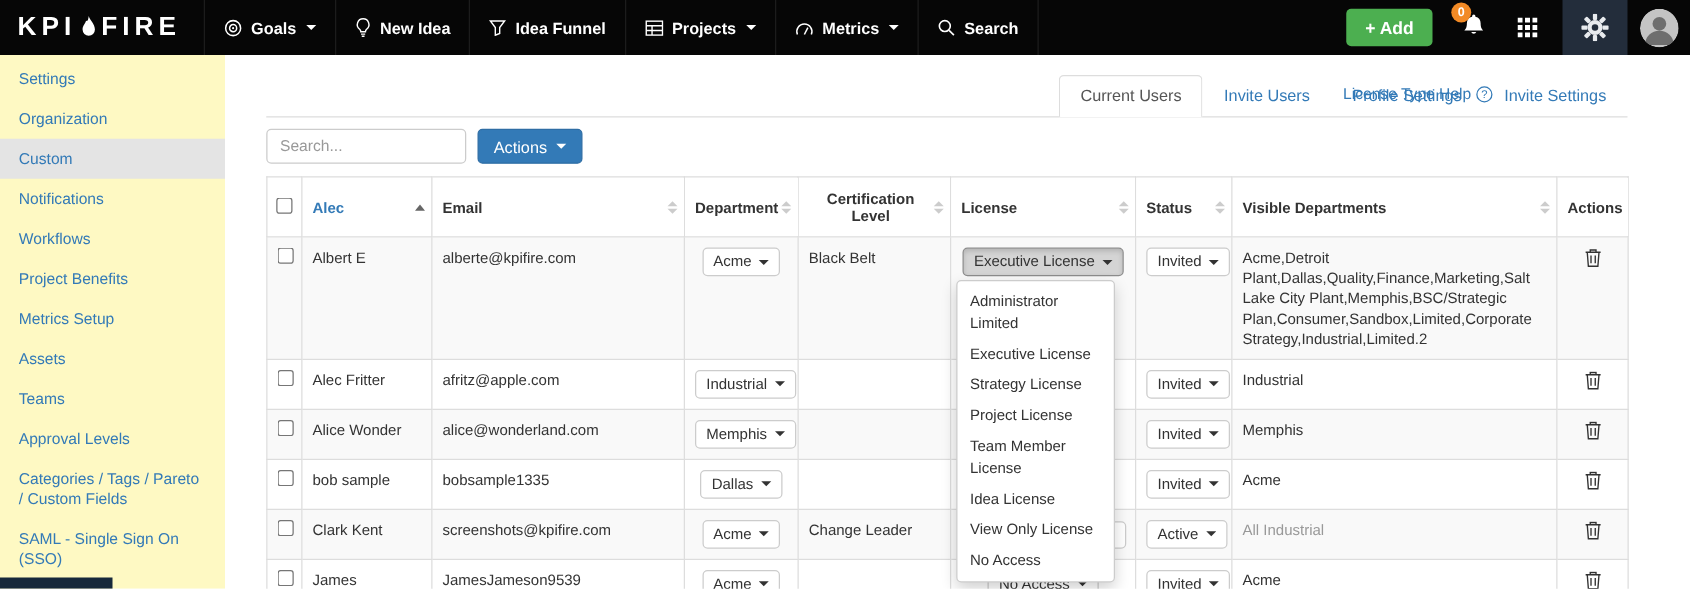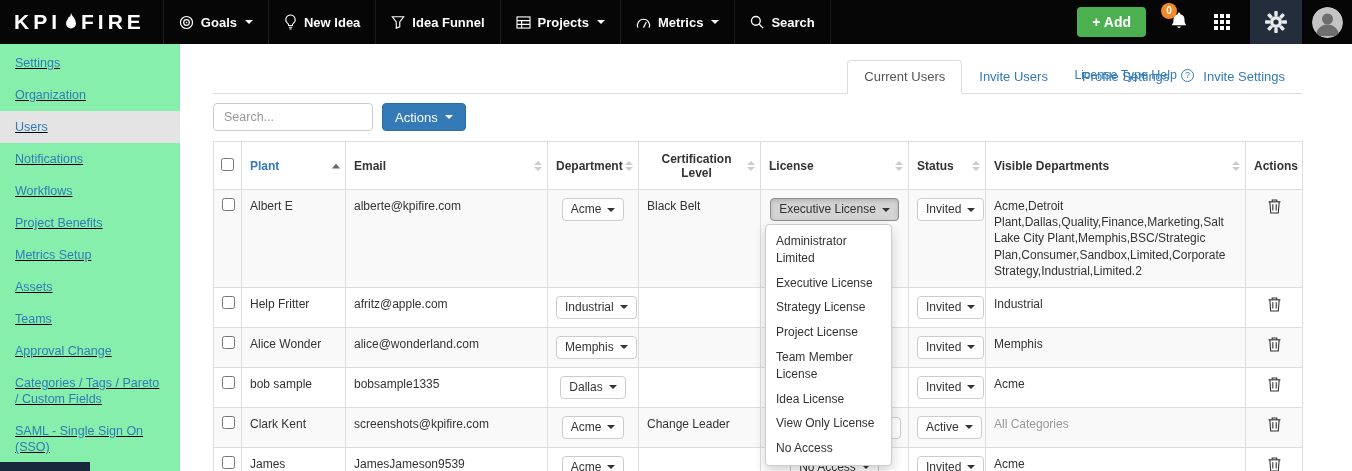--- a/index.html
+++ b/index.html
@@ -26,21 +26,21 @@
            background:#f28a25; color:#fff; font-size:10px; font-weight:bold;
            display:flex; align-items:center; justify-content:center; }
   .grid-wrap { margin-right:20px; cursor:pointer; display:flex; align-items:center; }
   .gear-box { width:52px; height:44px; background:#232d3b; display:flex;
               align-items:center; justify-content:center; cursor:pointer; }
   .avatar { width:31px; height:31px; border-radius:50%; overflow:hidden; margin:0 9px 0 10px;
             cursor:pointer; flex:none; }
 
   
   .sidebar { position:absolute; top:44px; left:0; width:180px; height:427px;
-             background:#86efac; padding-top:3px;text-decoration:underline; }
+             background:#fef9c3; padding-top:3px; }
   .side-item { padding:8px 15px; font-size:12.5px; line-height:16px; color:#337ab7; cursor:pointer; }
   .side-item.active { background:#e4e4e4; }
   .side-footer { position:absolute; left:0; bottom:0; width:90px; height:9px; background:#17293b; }
 
   
   .main { position:absolute; top:44px; left:180px; width:1172px; height:427px;
           background:#fff; padding:16px 0 0 33px; }
 
   .tabs-row { position:relative; width:1089px; display:flex; border-bottom:1px solid #ddd;justify-content:flex-end; }
   .tab { padding:8px 16px; font-size:13px; color:#337ab7; cursor:pointer;
@@ -209,28 +209,28 @@
         <circle cx="15.5" cy="12" r="5.5" fill="#6e6e6e"></circle>
         <path d="M4 29 a11.5 11.5 0 0 1 23 0 z" fill="#6e6e6e"></path>
       </svg>
     </div>
   </div>
 </div>
 
 <div class="sidebar">
   <div class="side-item">Settings</div>
   <div class="side-item">Organization</div>
-  <div class="side-item active">Users</div>
+  <div class="side-item active">Custom</div>
   <div class="side-item">Notifications</div>
   <div class="side-item">Workflows</div>
   <div class="side-item">Project Benefits</div>
   <div class="side-item">Metrics Setup</div>
   <div class="side-item">Assets</div>
   <div class="side-item">Teams</div>
-  <div class="side-item">Approval Change</div>
+  <div class="side-item">Approval Levels</div>
   <div class="side-item">Categories / Tags / Pareto / Custom Fields</div>
   <div class="side-item">SAML - Single Sign On (SSO)</div>
 </div>
 <div class="side-footer"></div>
 
 <div class="main">
 
   <div class="tabs-row">
     <div class="tab active">Current Users</div>
     <div class="tab">Invite Users</div>
@@ -261,21 +261,21 @@
         <col style="width:77px">
         <col style="width:260px">
       <col style="width:57px">
     </colgroup>
     <thead>
       <tr>
         <th class="ta-c" style="padding:4px">
           <input type="checkbox" style="">
         </th>
         <th class="th-name">
-          <span>Plant</span>
+          <span>Alec</span>
           <span class="sort">
               <i class="up dark"></i>
             </span>
         </th>
         <th>
           <span>Email</span>
           <span class="sort">
               <i class="up"></i>
               <i class="down"></i>
             </span>
@@ -353,21 +353,21 @@
                 <path d="M4.2 2.8V1h4.6v1.8"></path>
               <path d="M1.8 2.8l0.9 11.2h7.6l0.9-11.2"></path>
                 <path d="M4.8 5.3v6.2M8.2 5.3v6.2"></path>
             </svg>
           </button>
         </td>
       </tr>
 
       <tr>
         <td class="ta-c"><input type="checkbox" style=""></td>
-        <td><span>Help Fritter</span></td>
+        <td><span>Alec Fritter</span></td>
         <td><span>afritz@apple.com</span></td>
         <td class="ta-c">
           <button class="dd-btn">
             <span>Industrial</span>
             <span class="dcaret"></span>
           </button>
         </td>
         <td><span></span></td>
         <td class="ta-c"></td>
         <td class="ta-c">
@@ -466,21 +466,21 @@
           <button class="dd-btn ghost">
             <span></span>
           </button>
         </td>
         <td class="ta-c">
           <button class="dd-btn">
             <span>Active</span>
             <span class="dcaret"></span>
           </button>
         </td>
-        <td><span class="muted">All Categories</span></td>
+        <td><span class="muted">All Industrial</span></td>
         <td class="ta-c">
           <button class="trash-btn">
             <svg width="13" height="15" viewBox="0 0 13 15" fill="none" stroke="#333" stroke-width="1.1">
               <path d="M0.5 2.8h12"></path>
                 <path d="M4.2 2.8V1h4.6v1.8"></path>
               <path d="M1.8 2.8l0.9 11.2h7.6l0.9-11.2"></path>
                 <path d="M4.8 5.3v6.2M8.2 5.3v6.2"></path>
             </svg>
           </button>
         </td>

